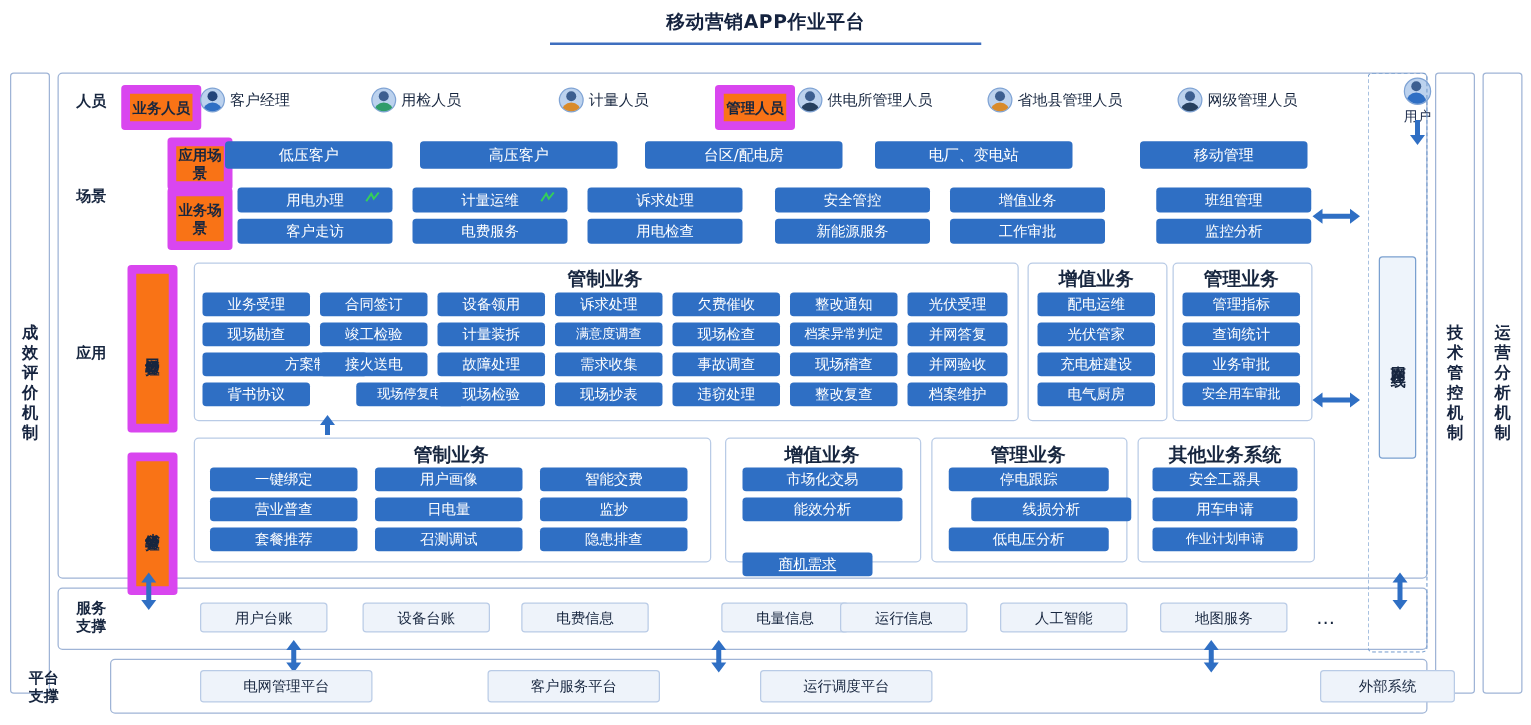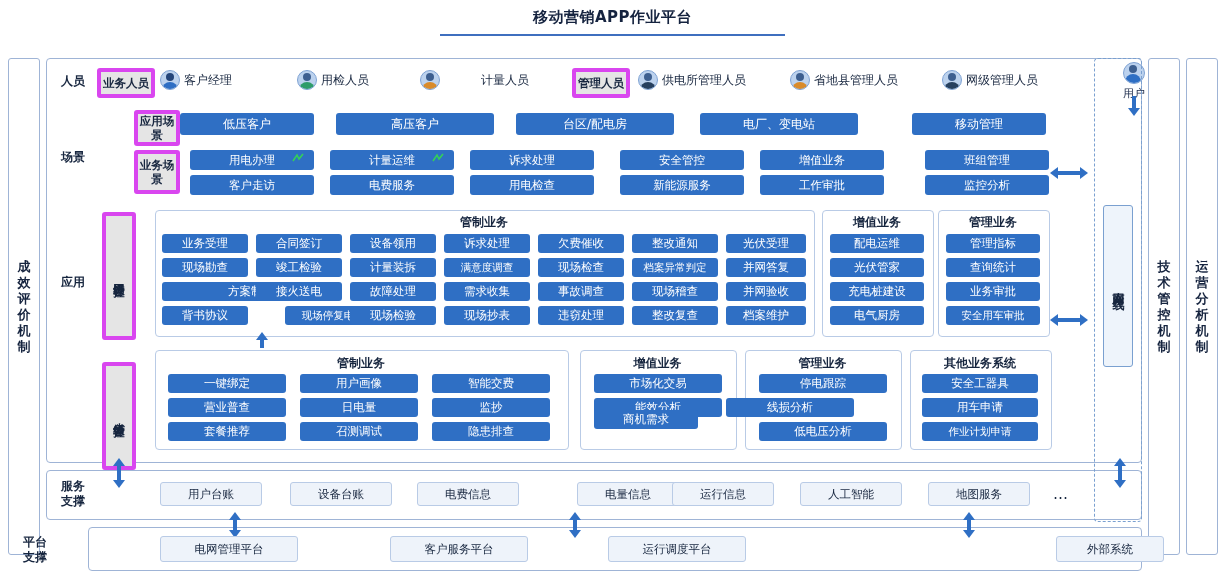--- a/index.html
+++ b/index.html
@@ -11,30 +11,30 @@
 
   
   .rail{position:absolute;border:1px solid #9fb4d6;border-radius:3px;background:#fff;
         display:flex;align-items:center;justify-content:center;text-align:center;font-weight:bold;color:#16243f;}
   .rail span{display:block;width:16px;line-height:16px;font-size:13px;}
 
   .outer-box{position:absolute;border:1px solid #9fb4d6;border-radius:4px;background:#fff;}
 
   .rowlabel{position:absolute;font-size:12px;font-weight:bold;color:#17263f;text-align:center;line-height:15px;}
 
-  .tagbox{position:absolute;background:#e5e5e5;border:4px solid #d946ef;border-radius:3px;
+  .tagbox{position:absolute;background:#f97316;border:7px solid #d946ef;border-radius:3px;
           font-size:11.5px;font-weight:bold;color:#17263f;display:flex;align-items:center;justify-content:center;text-align:center;line-height:14px;}
 
   .chip{position:absolute;background:#2f6fc4;border-radius:3px;color:#fff;font-size:11.5px;
         display:flex;align-items:center;justify-content:center;text-align:center;line-height:13px;}
   .chip.wide{font-size:12px;}
   .chip.gray{background:#eef3fa;color:#17263f;border:1px solid #b9cbe6;}
 
   .groupbox{position:absolute;border:1px solid #b9cbe6;border-radius:4px;background:#fff;}
-  .grouptitle{position:absolute;font-size:12px;font-weight:bold;color:#17263f;text-align:center;}
+  .grouptitle{position:absolute;font-size:15px;font-weight:bold;color:#17263f;text-align:center;}
 
   .person{position:absolute;display:flex;align-items:center;font-size:12px;color:#17263f;}
   .person .nm{margin-left:4px;white-space:nowrap;}
   .avatar{position:relative;width:18px;height:18px;border-radius:50%;background:#bcd2ee;overflow:hidden;border:1px solid #7fa3d4;}
   .avatar:before{content:"";position:absolute;left:5px;top:2px;width:8px;height:8px;border-radius:50%;background:#3d5f90;}
   .avatar:after{content:"";position:absolute;left:1px;top:11px;width:16px;height:10px;border-radius:8px 8px 0 0;background:#2f6fc4;}
   .avatar.cap:before{background:#24457a;}
   .avatar.green:after{background:#2f9c6a;}
   .avatar.orange:after{background:#d98b2b;}
   .avatar.dark:after{background:#26405f;}
@@ -85,21 +85,21 @@
   <div class="tagbox" style="left:97px;top:68px;width:50px;height:22px;">业务人员</div>
 
   <div class="person" style="left:160px;top:70px;">
     <span class="avatar cap"></span>
     <span class="nm">客户经理</span>
   </div>
   <div class="person" style="left:297px;top:70px;text-align:right;">
     <span class="avatar green"></span>
     <span class="nm">用检人员</span>
   </div>
-  <div class="person" style="left:420px;top:70px;gap:37px;">
+  <div class="person" style="left:447px;top:70px;">
     <span class="avatar orange"></span>
     <span class="nm">计量人员</span>
   </div>
 
   <div class="tagbox" style="left:572px;top:68px;width:50px;height:22px;">管理人员</div>
 
   <div class="person" style="left:638px;top:70px;">
     <span class="avatar dark"></span>
     <span class="nm">供电所管理人员</span>
   </div>
@@ -226,24 +226,24 @@
   <div class="chip" style="left:168px;top:398px;width:118px;height:19px;">营业普查</div>
   <div class="chip" style="left:300px;top:398px;width:118px;height:19px;">日电量</div>
   <div class="chip" style="left:432px;top:398px;width:118px;height:19px;">监抄</div>
 
   <div class="chip" style="left:168px;top:422px;width:118px;height:19px;">套餐推荐</div>
   <div class="chip" style="left:300px;top:422px;width:118px;height:19px;">召测调试</div>
   <div class="chip" style="left:432px;top:422px;width:118px;height:19px;">隐患排查</div>
 
   <div class="chip" style="left:594px;top:374px;width:128px;height:19px;">市场化交易</div>
   <div class="chip" style="left:594px;top:398px;width:128px;height:19px;">能效分析</div>
-  <div class="chip" style="left:594px;top:410px;width:104px;height:19px;">商机需求</div>
+  <div class="chip" style="left:594px;top:442px;width:104px;height:19px;text-decoration:underline;">商机需求</div>
 
   <div class="chip" style="left:759px;top:374px;width:128px;height:19px;">停电跟踪</div>
-  <div class="chip" style="left:726px;top:398px;width:128px;height:19px;">线损分析</div>
+  <div class="chip" style="left:777px;top:398px;width:128px;height:19px;">线损分析</div>
   <div class="chip" style="left:759px;top:422px;width:128px;height:19px;">低电压分析</div>
 
   <div class="chip" style="left:922px;top:374px;width:116px;height:19px;">安全工器具</div>
   <div class="chip" style="left:922px;top:398px;width:116px;height:19px;">用车申请</div>
   <div class="chip" style="left:922px;top:422px;width:116px;height:19px;font-size:10.5px;">作业计划申请</div>
 
   <div class="dashed" style="left:1094px;top:58px;width:46px;height:462px;"></div>
   <div style="position:absolute;left:1103px;top:205px;width:28px;height:160px;border:1px solid #7aa0d0;background:#eef4fb;border-radius:3px;display:flex;align-items:center;justify-content:center;">
     <span style="writing-mode:vertical-rl;text-orientation:upright;font-size:12px;font-weight:bold;color:#17263f;letter-spacing:2px;">南网在线</span>
   </div>

